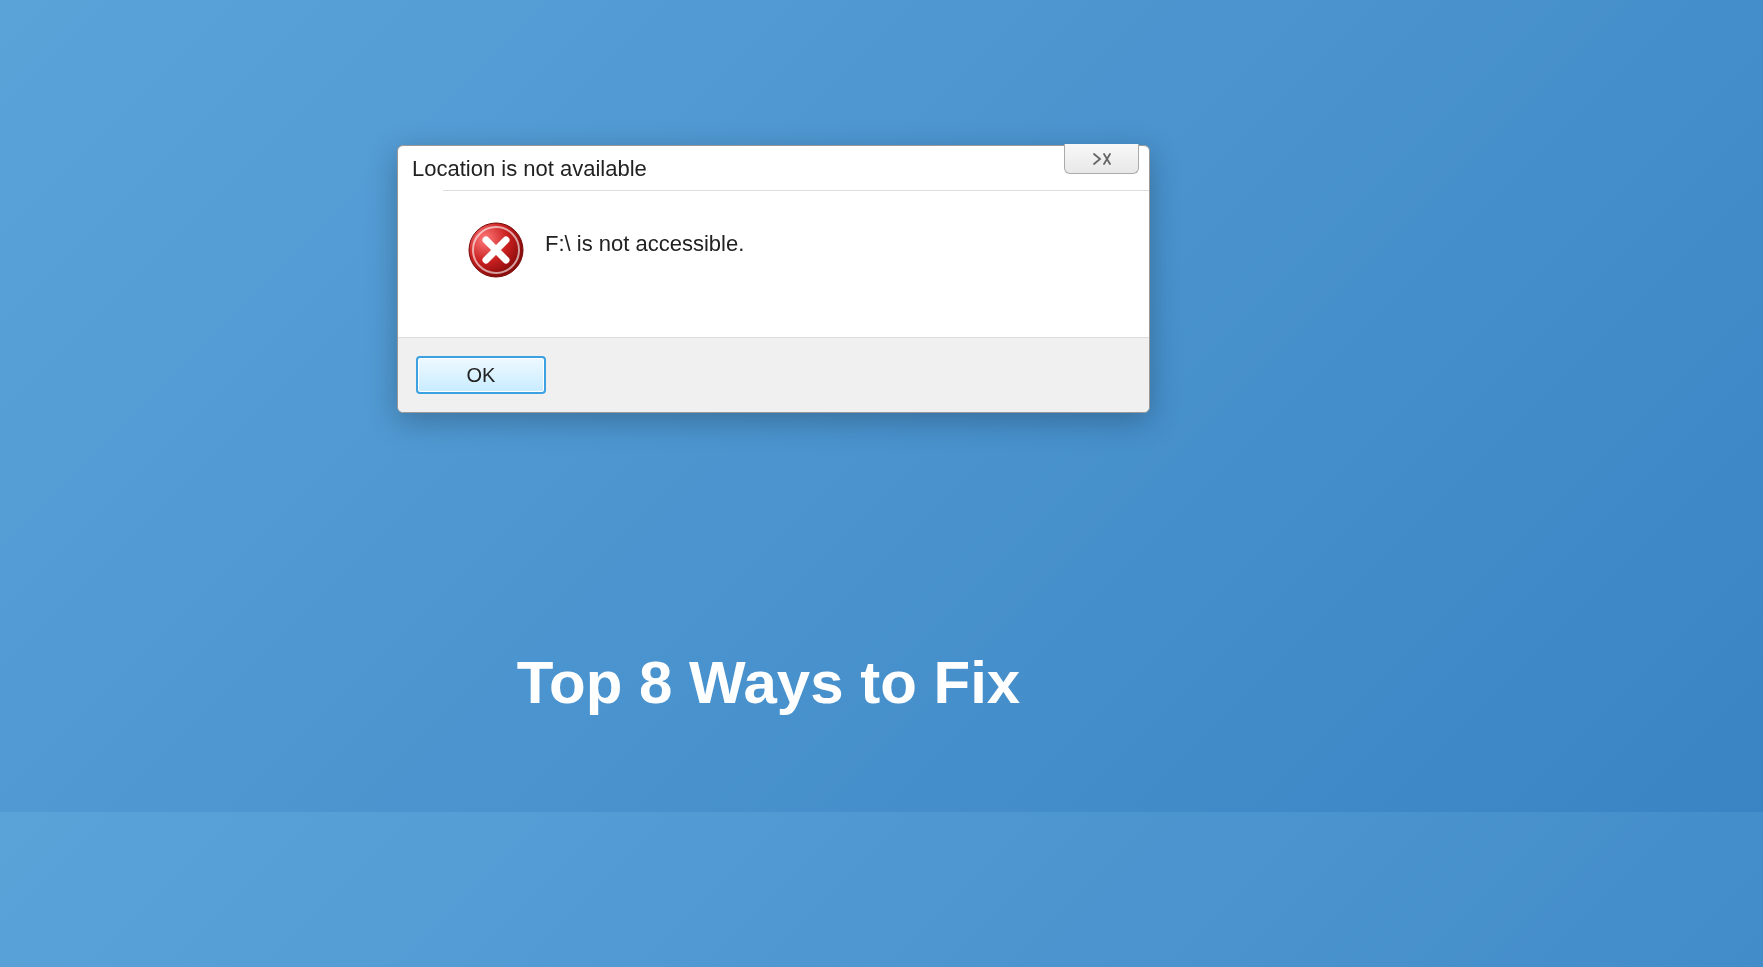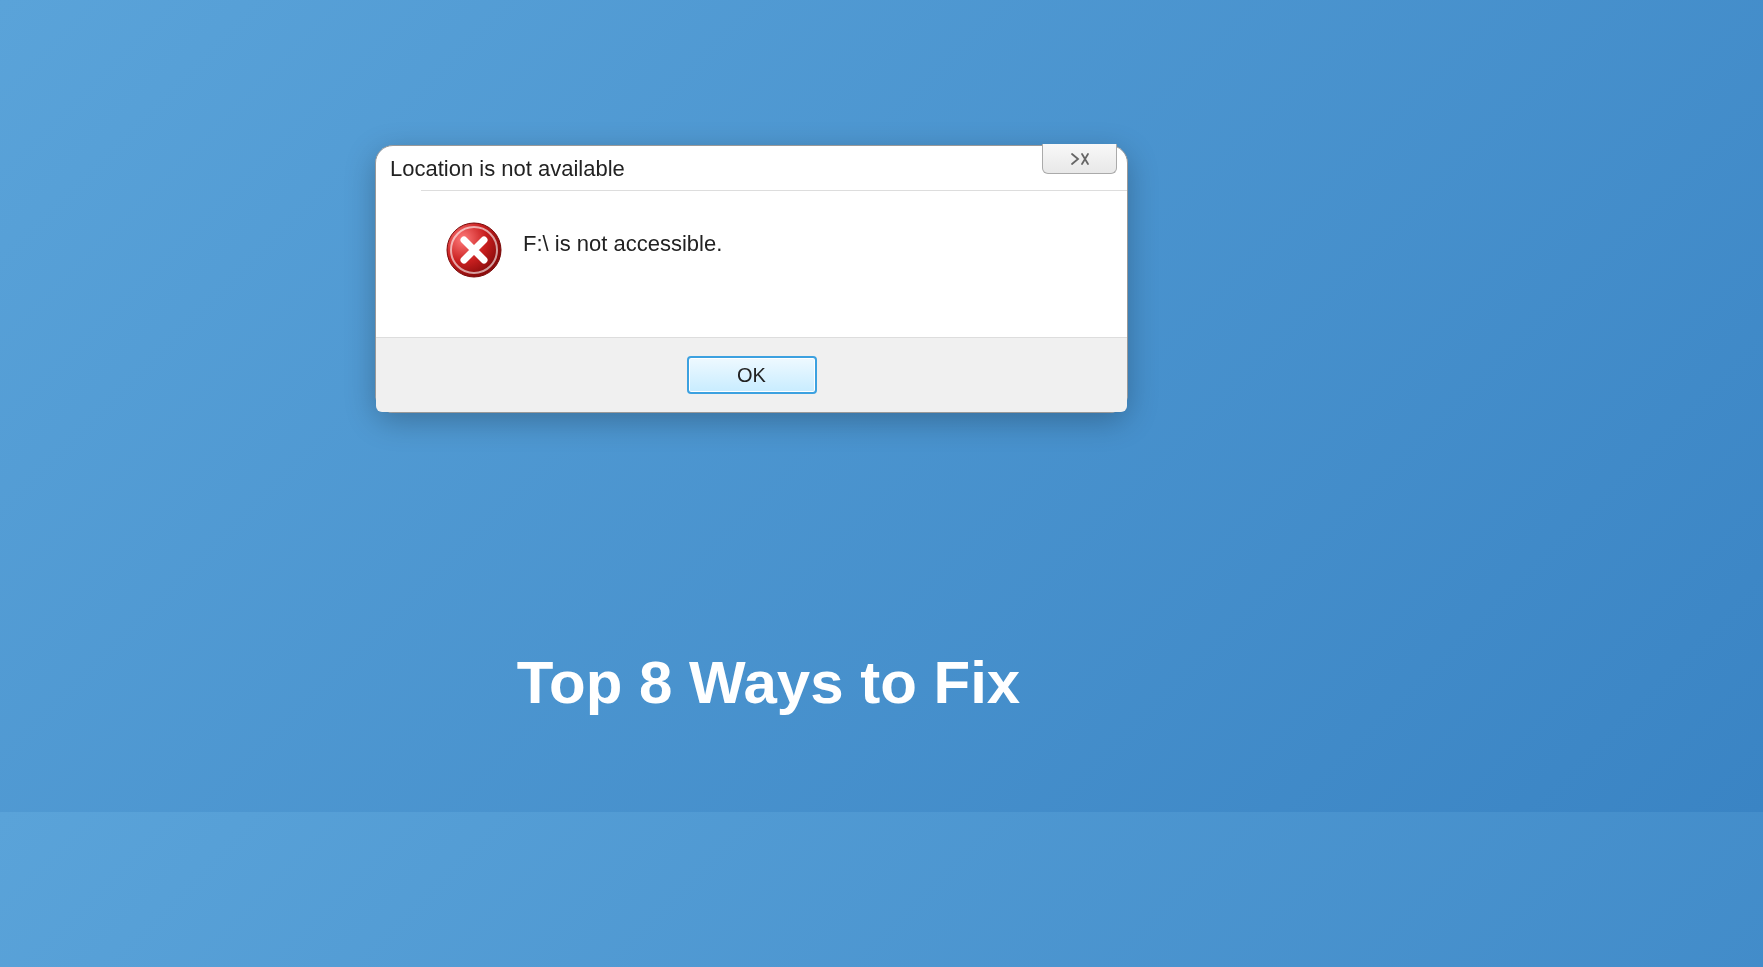--- a/index.html
+++ b/index.html
@@ -7,25 +7,25 @@
       width: 1537px;
       height: 812px;
       background: linear-gradient(135deg, #5aa3d9 0%, #3a84c4 100%);
       font-family: 'Segoe UI', Tahoma, sans-serif;
       position: relative;
       overflow: hidden;
     }
     .dialog {
       position: absolute;
       top: 145px;
-      left: 375px;
+      left: 397px;
       width: 753px;
       background: #fff;
       border: 1px solid #999;
-      border-radius: 18px;
+      border-radius: 6px;
       box-shadow: 0 8px 30px rgba(0,0,0,0.25);
       overflow: visible;
     }
     .titlebar {
       display: flex;
       justify-content: space-between;
       align-items: flex-start;
       padding: 10px 0 8px 14px;
       font-size: 22px;
       color: #222;
@@ -62,21 +62,21 @@
       flex-shrink: 0;
     }
     .msg-block { flex: 1; padding-top: 10px; }
     .msg-line1 { font-size: 22px; color: #222; margin-bottom: 40px; }
     .msg-line2 { font-size: 22px; color: #222; }
     .footer {
       background: #f0f0f0;
       border-top: 1px solid #ddd;
       padding: 18px 18px;
       display: flex;
-      justify-content: center;
+      justify-content: flex-start;
       border-bottom-left-radius: 6px;
       border-bottom-right-radius: 6px;
     }
     .ok-btn {
       width: 130px;
       height: 38px;
       background: linear-gradient(#eef9ff, #c8ecff);
       border: 2px solid #3ca1e0;
       border-radius: 4px;
       font-size: 20px;

